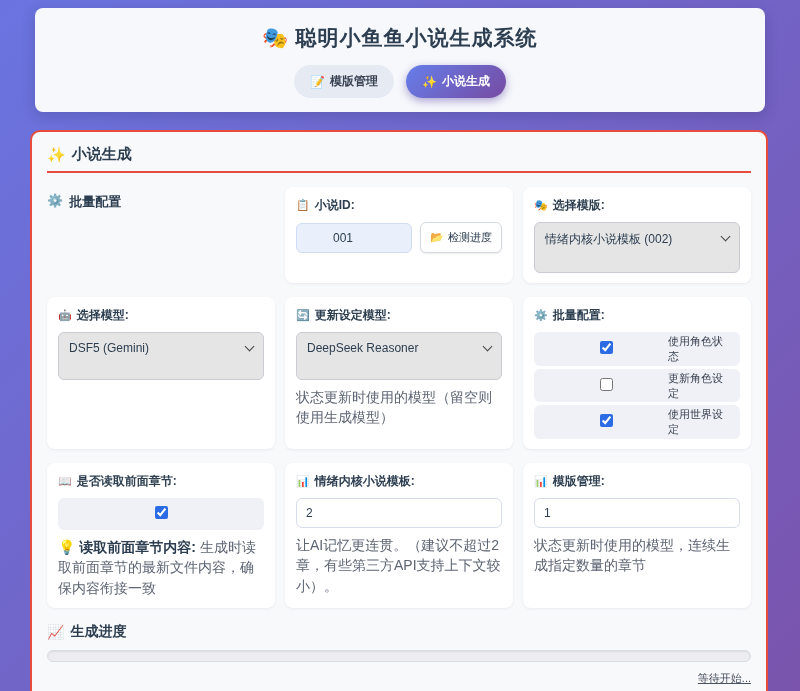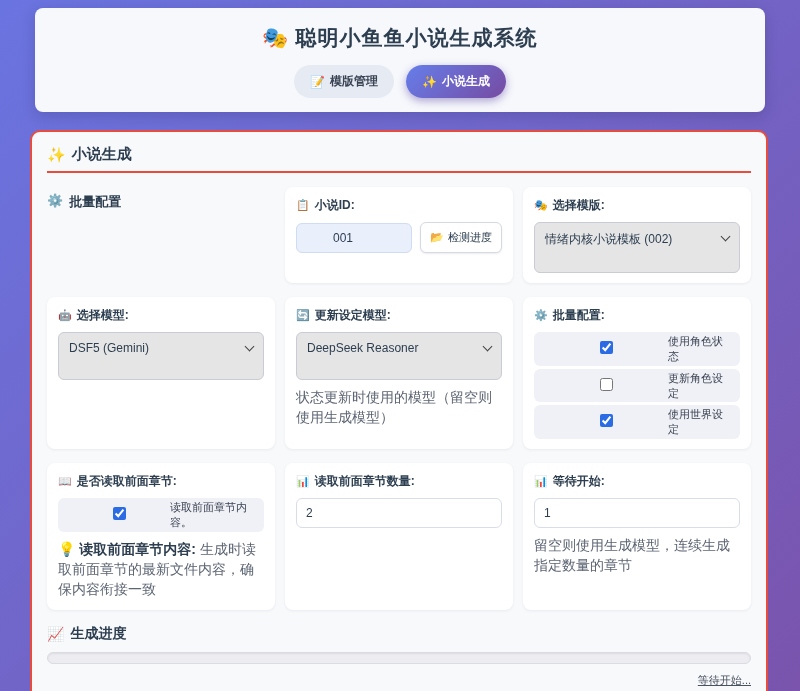--- a/index.html
+++ b/index.html
@@ -199,42 +199,42 @@
   </div>
 
   <div class="grid3">
     <div class="card">
       <div class="field-label">
         <span class="fi">📖</span>
         <span>是否读取前面章节:</span>
       </div>
       <div class="check-row">
         <span class="cb-wrap"><input type="checkbox" checked="" style=""></span>
-        <span class="cb-label w84">读取前面章节内容。</span>
       </div>
       <div class="hint">
         <span>💡</span>
         <b>读取前面章节内容:</b>
         <span>生成时读取前面章节的最新文件内容，确保内容衔接一致</span>
       </div>
     </div>
     <div class="card">
       <div class="field-label">
         <span class="fi">📊</span>
-        <span>读取前面章节数量:</span>
+        <span>情绪内核小说模板:</span>
       </div>
       <input class="text-input" value="2" style="">
+      <div class="hint">让AI记忆更连贯。（建议不超过2章，有些第三方API支持上下文较小）。</div>
     </div>
     <div class="card">
       <div class="field-label">
         <span class="fi">📊</span>
-        <span>等待开始:</span>
+        <span>模版管理:</span>
       </div>
       <input class="text-input" value="1" style="">
-      <div class="hint">留空则使用生成模型，连续生成指定数量的章节</div>
+      <div class="hint">状态更新时使用的模型，连续生成指定数量的章节</div>
     </div>
   </div>
 
   <div class="progress-title">
     <span>📈</span>
     <span>生成进度</span>
   </div>
   <div class="progress-track">
     <div class="progress-fill" style="width: 0%;"></div>
   </div>

